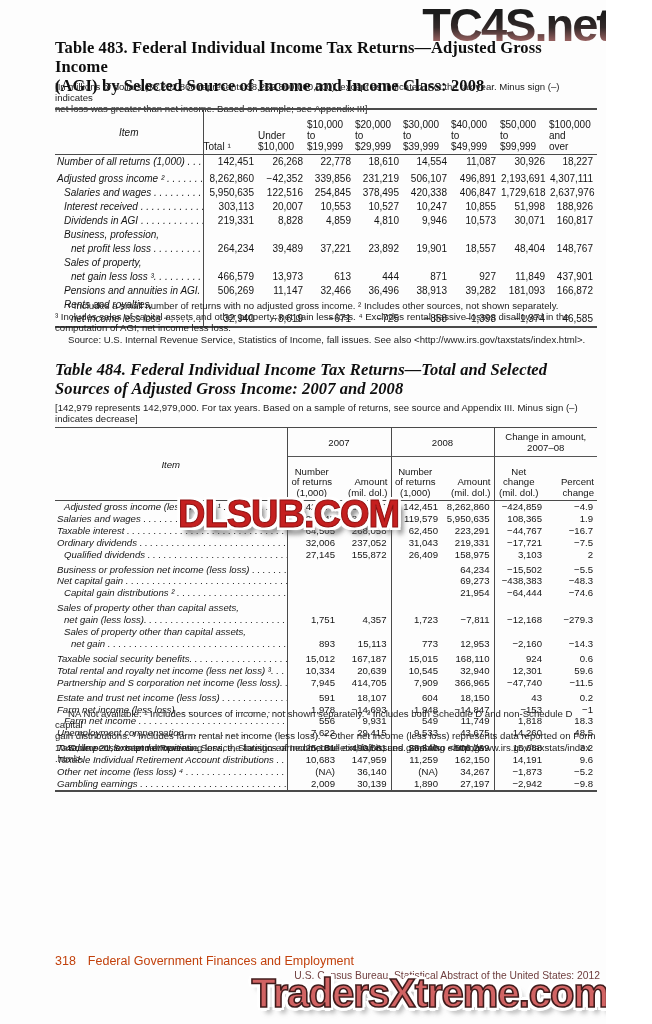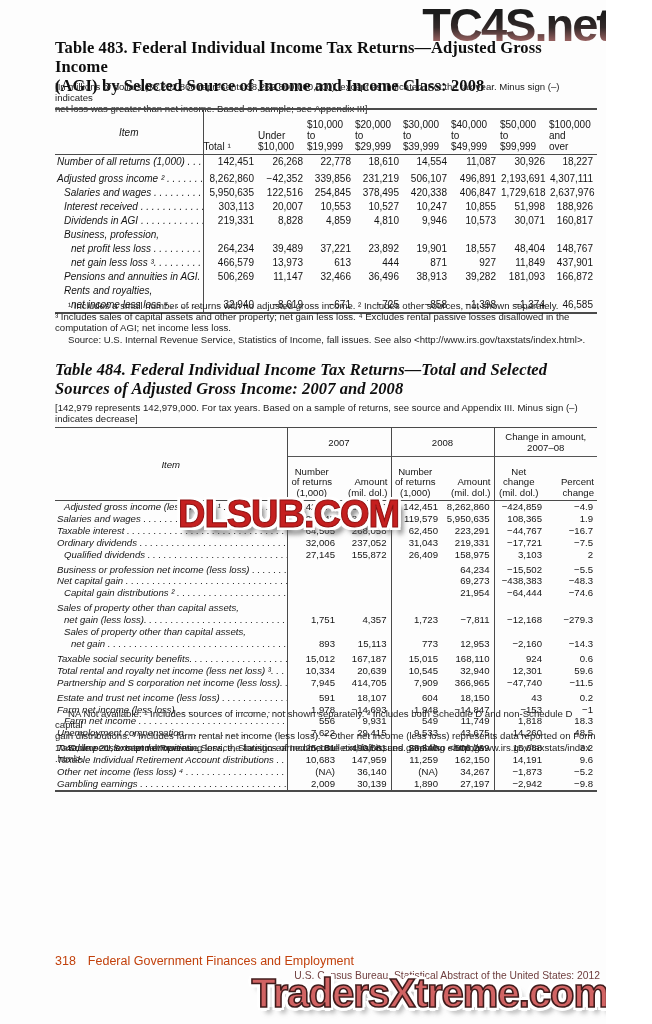--- a/index.html
+++ b/index.html
@@ -216,20 +216,31 @@
             <td class="num">264,234</td>
             <td class="num">39,489</td>
             <td class="num">37,221</td>
             <td class="num">23,892</td>
             <td class="num">19,901</td>
             <td class="num">18,557</td>
             <td class="num">48,404</td>
             <td class="num">148,767</td>
           </tr>
           <tr>
+            <td class="lbl item-div ind1">Sales of property,</td>
+            <td class="num"></td>
+            <td class="num"></td>
+            <td class="num"></td>
+            <td class="num"></td>
+            <td class="num"></td>
+            <td class="num"></td>
+            <td class="num"></td>
+            <td class="num"></td>
+          </tr>
+          <tr>
             <td class="lbl item-div ind2">net gain less loss ³. . . . . . . . . . . . . .</td>
             <td class="num">466,579</td>
             <td class="num">13,973</td>
             <td class="num">613</td>
             <td class="num">444</td>
             <td class="num">871</td>
             <td class="num">927</td>
             <td class="num">11,849</td>
             <td class="num">437,901</td>
           </tr>

